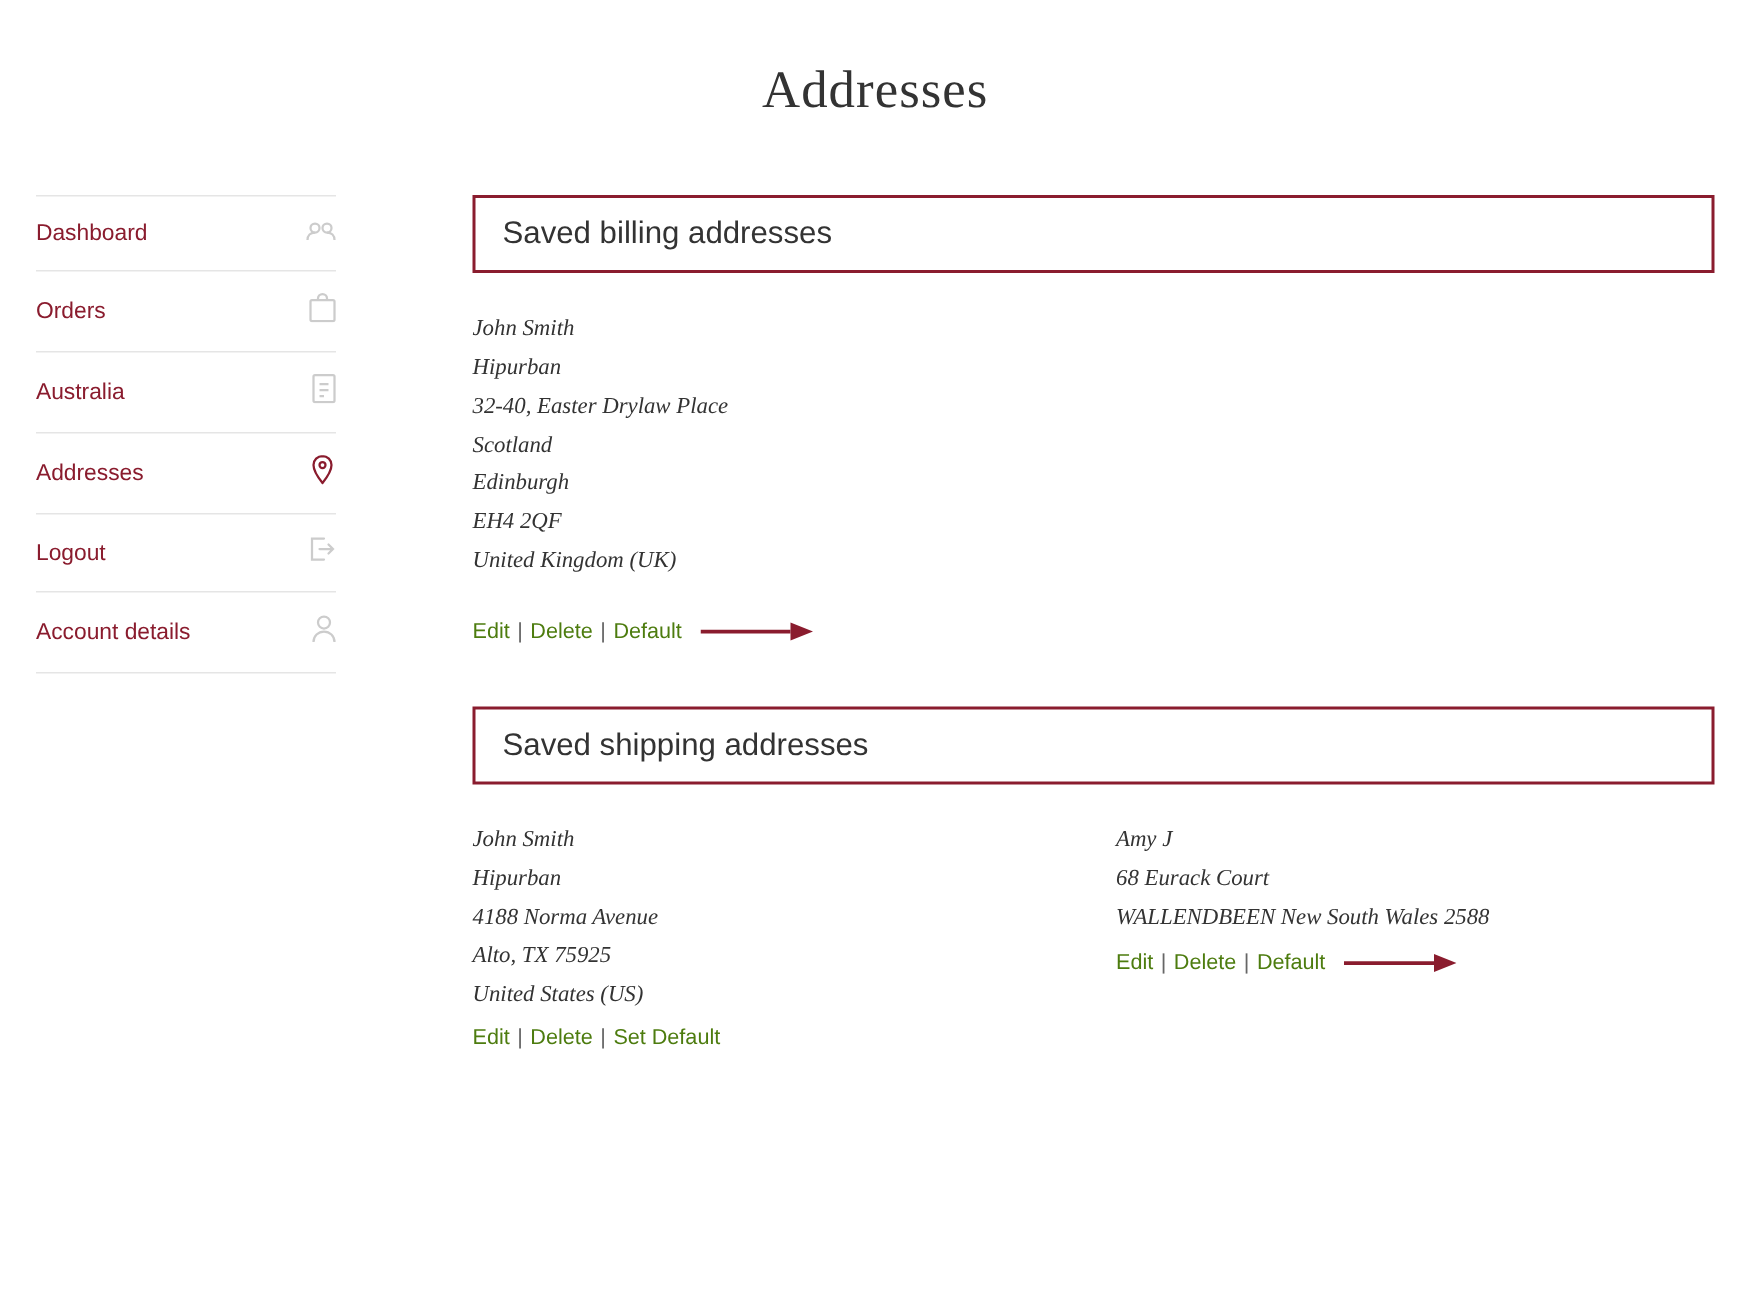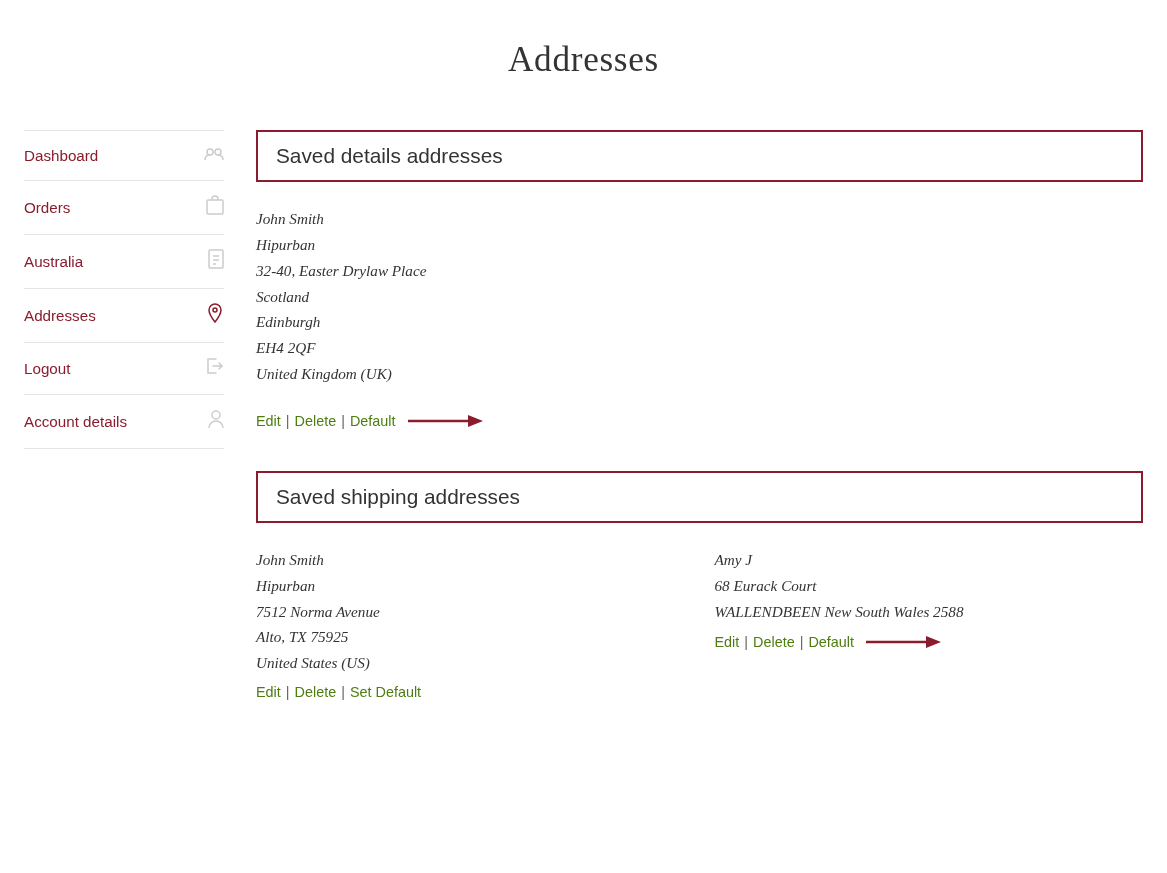--- a/index.html
+++ b/index.html
@@ -20,21 +20,21 @@
       text-align: center;
       font-size: 2.2rem;
       font-weight: 400;
       color: #333;
       margin-bottom: 50px;
       letter-spacing: 0.02em;
     }
 
     .content-wrapper {
       display: flex;
-      gap: 32px;
+      gap: 91px;
       align-items: flex-start;
     }
 
     
     .sidebar {
       width: 200px;
       flex-shrink: 0;
     }
 
     .sidebar-item {
@@ -213,21 +213,21 @@
             <path d="M1 19c0-3.866 3.134-7 7-7s7 3.134 7 7" stroke="#ccc" stroke-width="1.5" fill="none"></path>
           </svg>
         </span>
       </a>
     </nav>
 
     <div class="main-content">
 
       
       <div class="section-header">
-        <h2 class="section-title">Saved details addresses</h2>
+        <h2 class="section-title">Saved billing addresses</h2>
       </div>
 
       <div class="address-block">
         <div>John Smith</div>
         <div>Hipurban</div>
         <div>32-40, Easter Drylaw Place</div>
         <div>Scotland</div>
         <div>Edinburgh</div>
         <div>EH4 2QF</div>
         <div>United Kingdom (UK)</div>
@@ -252,21 +252,21 @@
         <div class="section-header">
           <h2 class="section-title">Saved shipping addresses</h2>
         </div>
 
         <div class="shipping-addresses-grid">
 
           <div>
             <div class="shipping-address-col">
               <div>John Smith</div>
               <div>Hipurban</div>
-              <div>7512 Norma Avenue</div>
+              <div>4188 Norma Avenue</div>
               <div>Alto, TX 75925</div>
               <div>United States (US)</div>
             </div>
             <div class="shipping-address-actions">
               <a class="address-action-link" href="#">Edit</a>
               <span class="action-separator">|</span>
               <a class="address-action-link" href="#">Delete</a>
               <span class="action-separator">|</span>
               <a class="address-action-link" href="#">Set Default</a>
             </div>

